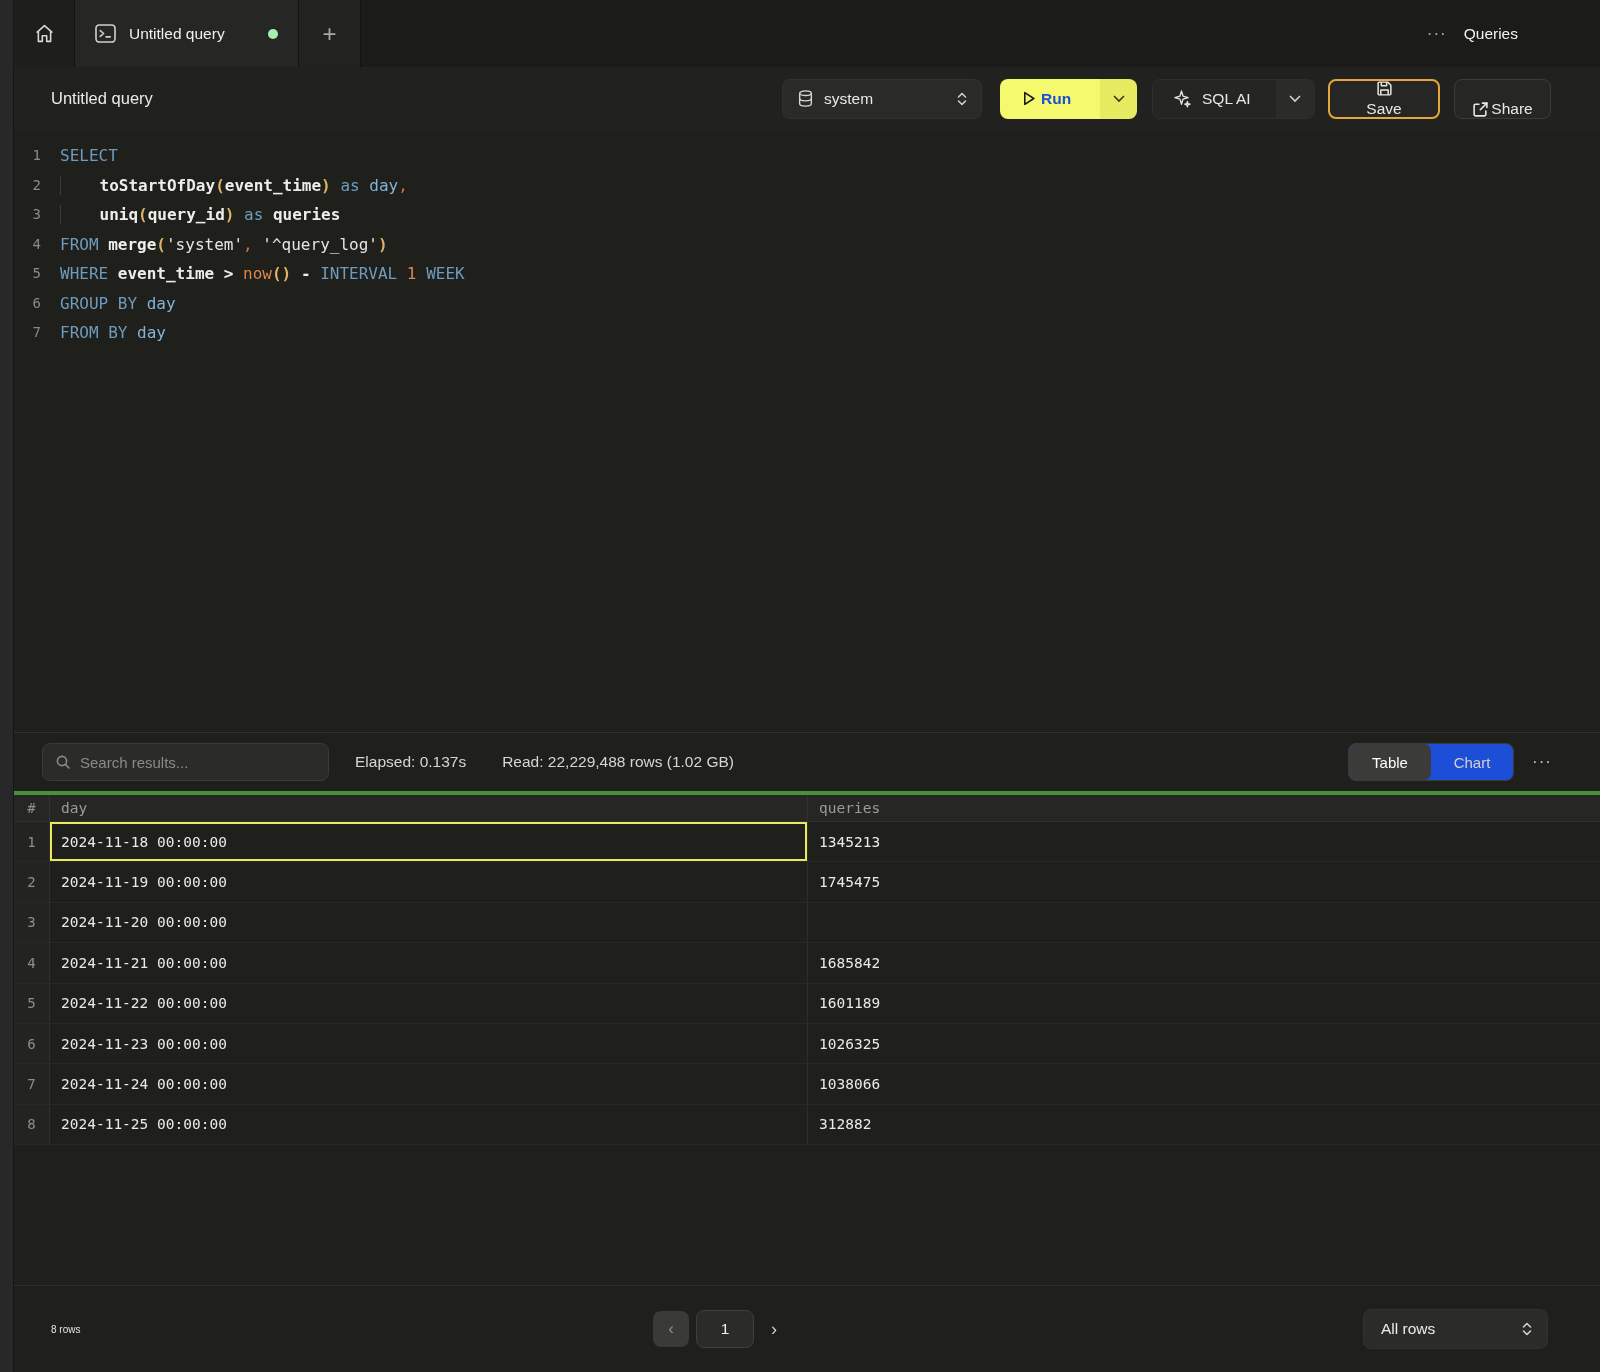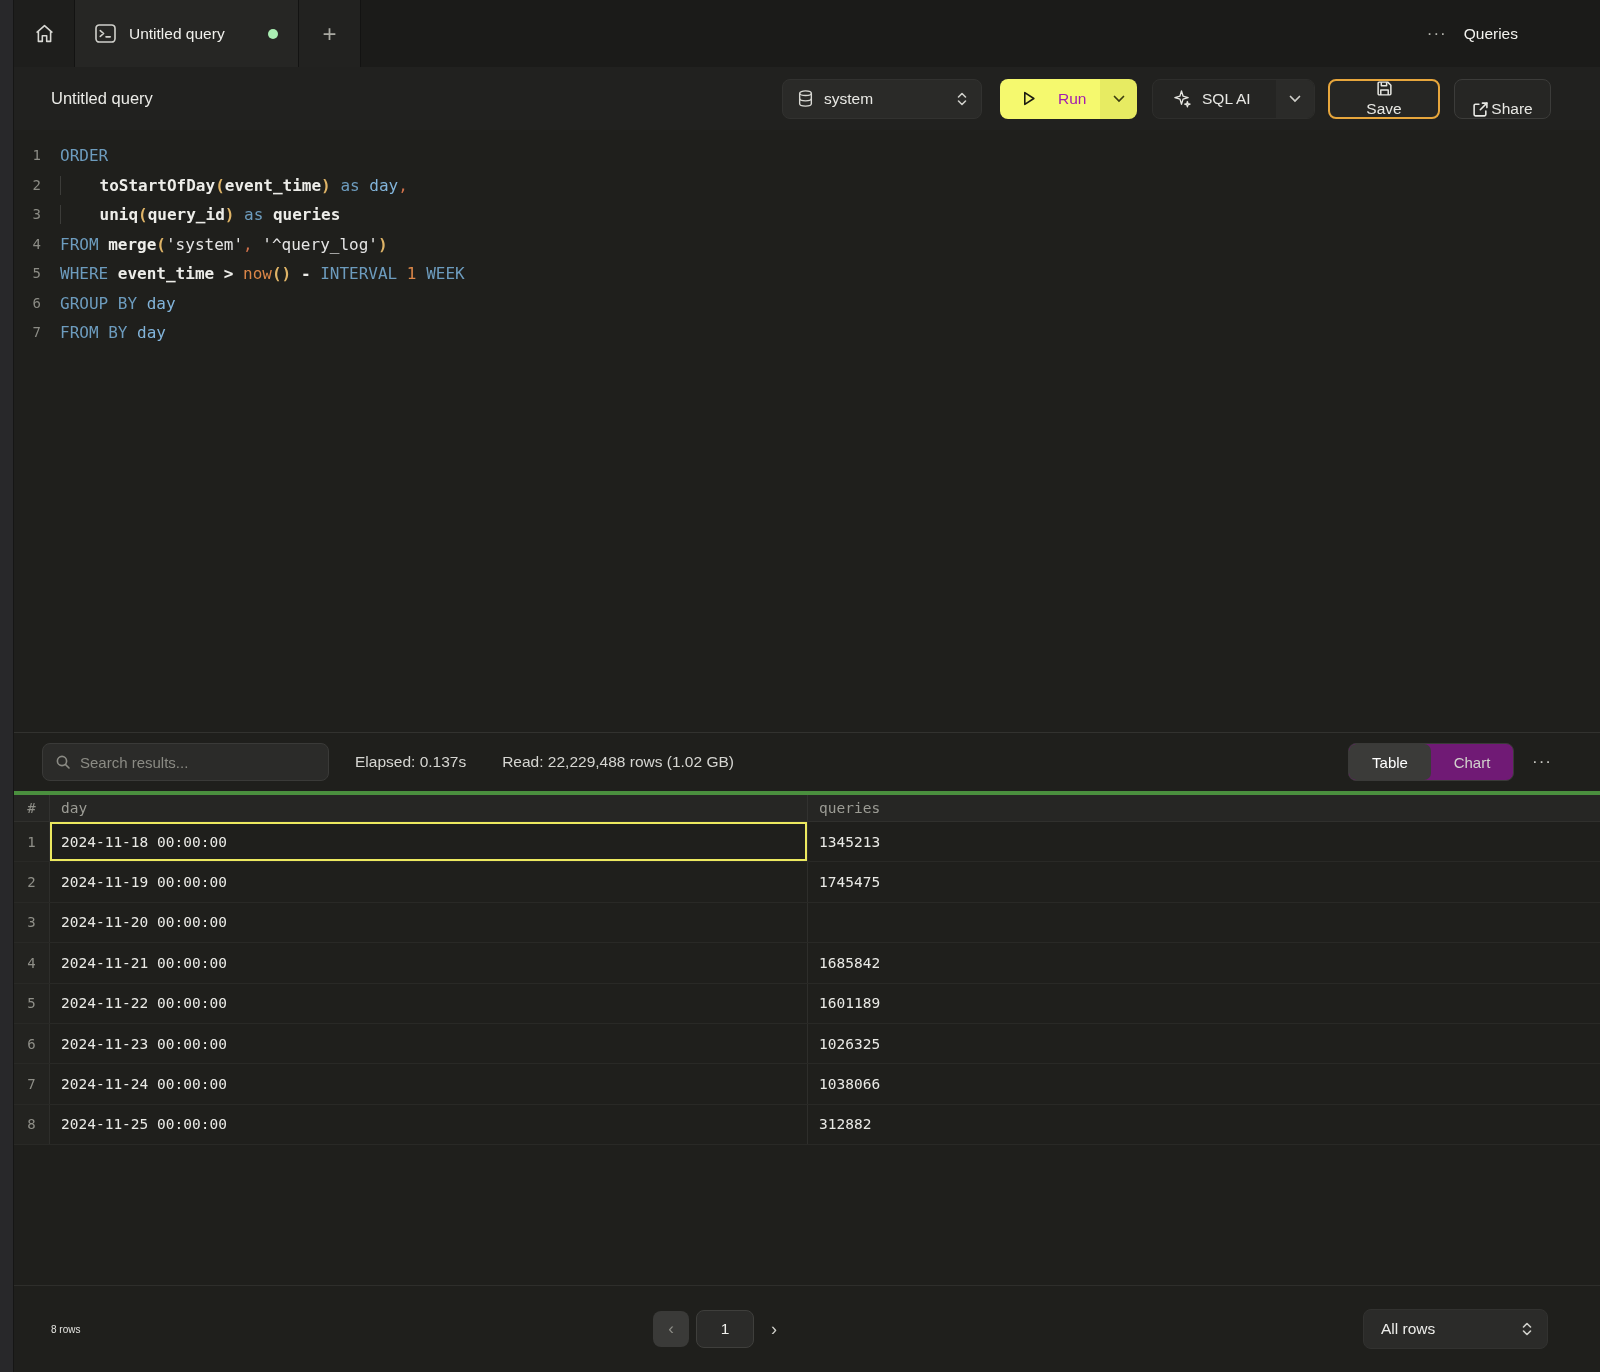--- a/index.html
+++ b/index.html
@@ -28,22 +28,22 @@
 
   
   .toolbar { height:63px; flex:none; background:#21211f; display:flex; align-items:center;
              padding:0 49px 0 37px; }
   .toolbar-title { flex:1; font-size:16.5px; color:#ebebe7; }
   .btn { height:40px; border-radius:8px; font-size:15.5px; color:#e8e8e4; cursor:pointer; }
   .btn-system { width:200px; margin-right:18px; background:#2a2a28; border:1px solid #323230;
                 display:flex; align-items:center; padding:0 13px 0 15px; gap:11px; }
   .btn-system .updown { margin-left:auto; color:#cfcfca; }
   .btn-run { width:137px; margin-right:15px; display:flex; overflow:hidden; border-radius:8px; }
-  .run-main { flex:1; background:#f5f96e; color:#a21caf; font-weight:400;
-              display:flex; align-items:center; gap:21px; padding-left:20px; }
+  .run-main { flex:1; background:#f5f96e; color:#1d4ed8; font-weight:700;
+              display:flex; align-items:center; gap:4px; padding-left:20px; }
   .run-chev { width:37px; flex:none; background:#e7eb62; color:#3c3c10;
               display:flex; align-items:center; justify-content:center; }
   .btn-sqlai { width:163px; margin-right:13px; background:#252523; border:1px solid #2e2e2c;
                display:flex; overflow:hidden; }
   .sqlai-main { flex:1; display:flex; align-items:center; gap:11px; padding-left:19px; }
   .sqlai-chev { width:38px; flex:none; background:#2b2b29; color:#cfcfca;
                 display:flex; align-items:center; justify-content:center; }
   .btn-save { width:112px; margin-right:14px; background:#262624; border:2px solid #e7a63c;
               display:flex; align-items:center; justify-content:center; gap:3px;flex-direction:column; }
   .btn-share { width:97px; background:#262624; border:1px solid #3c3c3a;
@@ -73,21 +73,21 @@
   .results-toolbar { height:59px; flex:none; border-top:1px solid #32322f;
                      display:flex; align-items:center; padding:0 48px 0 28px; }
   .search-box { width:287px; height:38px; background:#2b2b29; border:1px solid #3a3a38;
                 border-radius:8px; display:flex; align-items:center; gap:9px; padding:0 12px; }
   .search-box input { flex:1; background:transparent; border:none; outline:none;
                       color:#e4e4e0; font-size:15px; font-family:"Liberation Sans",sans-serif; }
   .search-box input::placeholder { color:#8b8b84; }
   .stat { color:#d6d6d2; font-size:15.5px; }
   .stat-elapsed { margin-left:26px; }
   .stat-read { margin-left:36px; }
-  .view-toggle { margin-left:auto; height:38px; background:#701a75; border:1px solid #3a3a38;
+  .view-toggle { margin-left:auto; height:38px; background:#1d4ed8; border:1px solid #3a3a38;
                  border-radius:8px; display:flex; overflow:hidden; }
   .seg { width:82px; display:flex; align-items:center; justify-content:center;
          font-size:15px; color:#d2d2cd; cursor:pointer; }
   .seg.active { background:#3b3b39; color:#ffffff; border-radius:7px; }
   .results-menu { margin-left:18px; color:#c9c9c3; font-size:17px; letter-spacing:1px; cursor:pointer; }
 
   
   .progress-bar { height:4px; flex:none; }
   .res-table { font-family:"DejaVu Sans Mono", monospace; font-size:14.5px; }
   .t-head { height:27px; display:flex; background:#262624; color:#9c9c95;
@@ -233,21 +233,21 @@
               <path d="M14 2 L7.8 8.2"></path>
           </svg>
         </span>
         <span>Share</span>
       </div>
     </div>
 
     <div class="editor" id="editor">
         <div class="code-line">
           <div class="gutter-num">1</div>
-          <div class="code-text"><span class="tok-kw">ORDER</span></div>
+          <div class="code-text"><span class="tok-kw">SELECT</span></div>
         </div>
         <div class="code-line">
           <div class="gutter-num">2</div>
           <div class="code-text"><span class="tok-ind">    </span><span class="tok-fn">toStartOfDay</span><span class="tok-par">(</span><span class="tok-id">event_time</span><span class="tok-par">)</span><span class="tok-pl"> </span><span class="tok-kw">as</span><span class="tok-pl"> </span><span class="tok-al">day</span><span class="tok-pun">,</span></div>
         </div>
         <div class="code-line">
           <div class="gutter-num">3</div>
           <div class="code-text"><span class="tok-ind">    </span><span class="tok-fn">uniq</span><span class="tok-par">(</span><span class="tok-id">query_id</span><span class="tok-par">)</span><span class="tok-pl"> </span><span class="tok-kw">as</span><span class="tok-pl"> </span><span class="tok-id">queries</span></div>
         </div>
         <div class="code-line">

